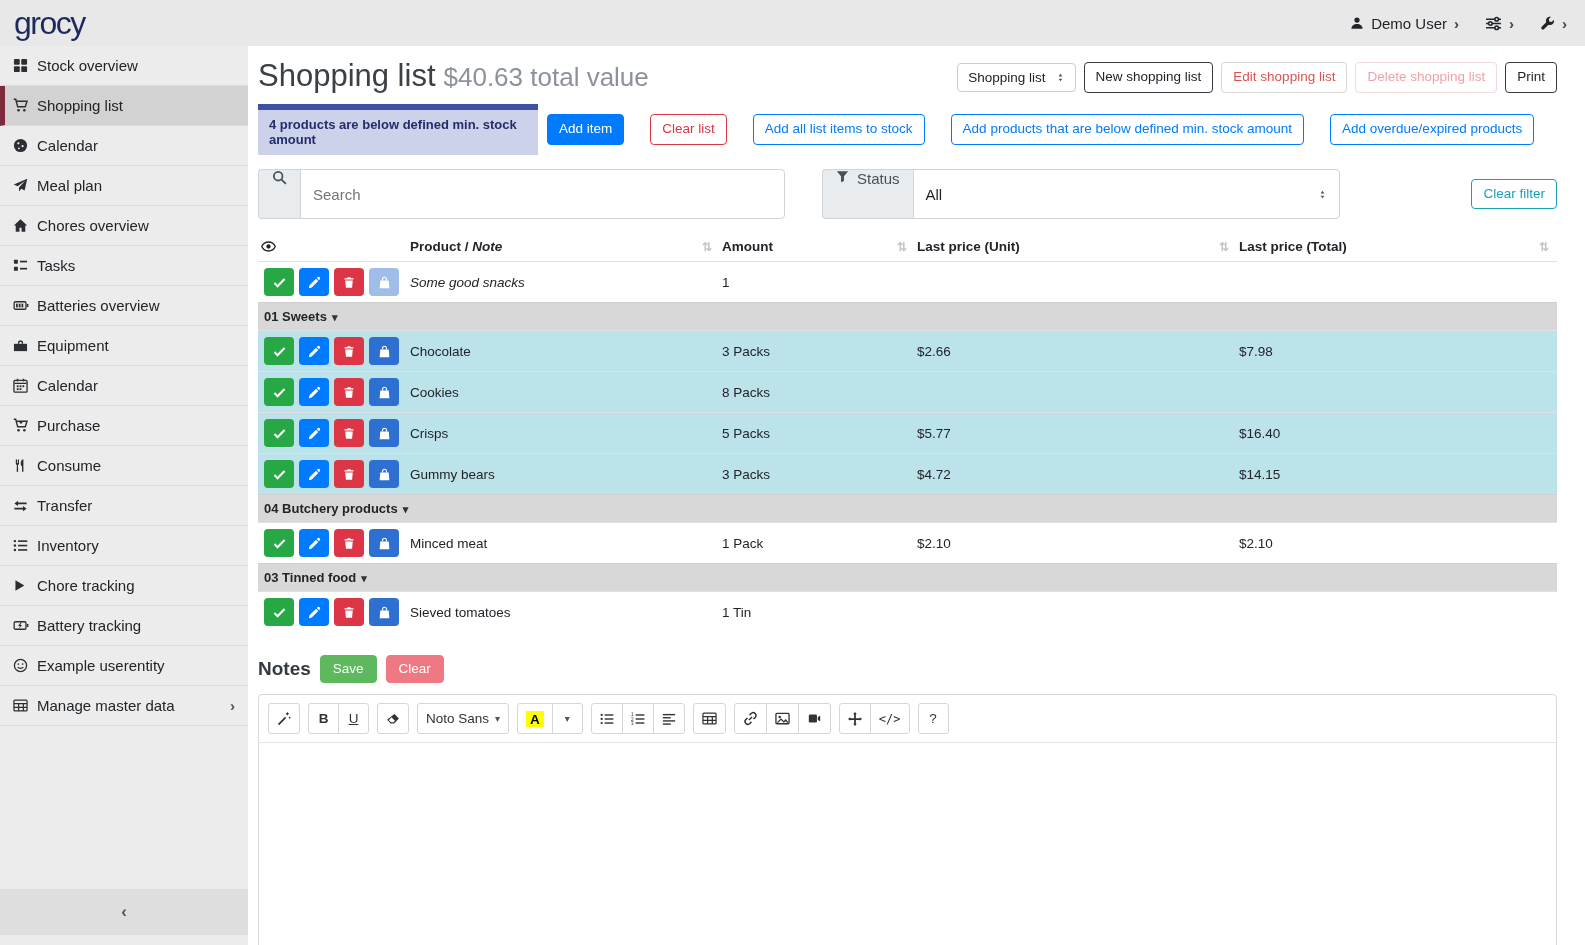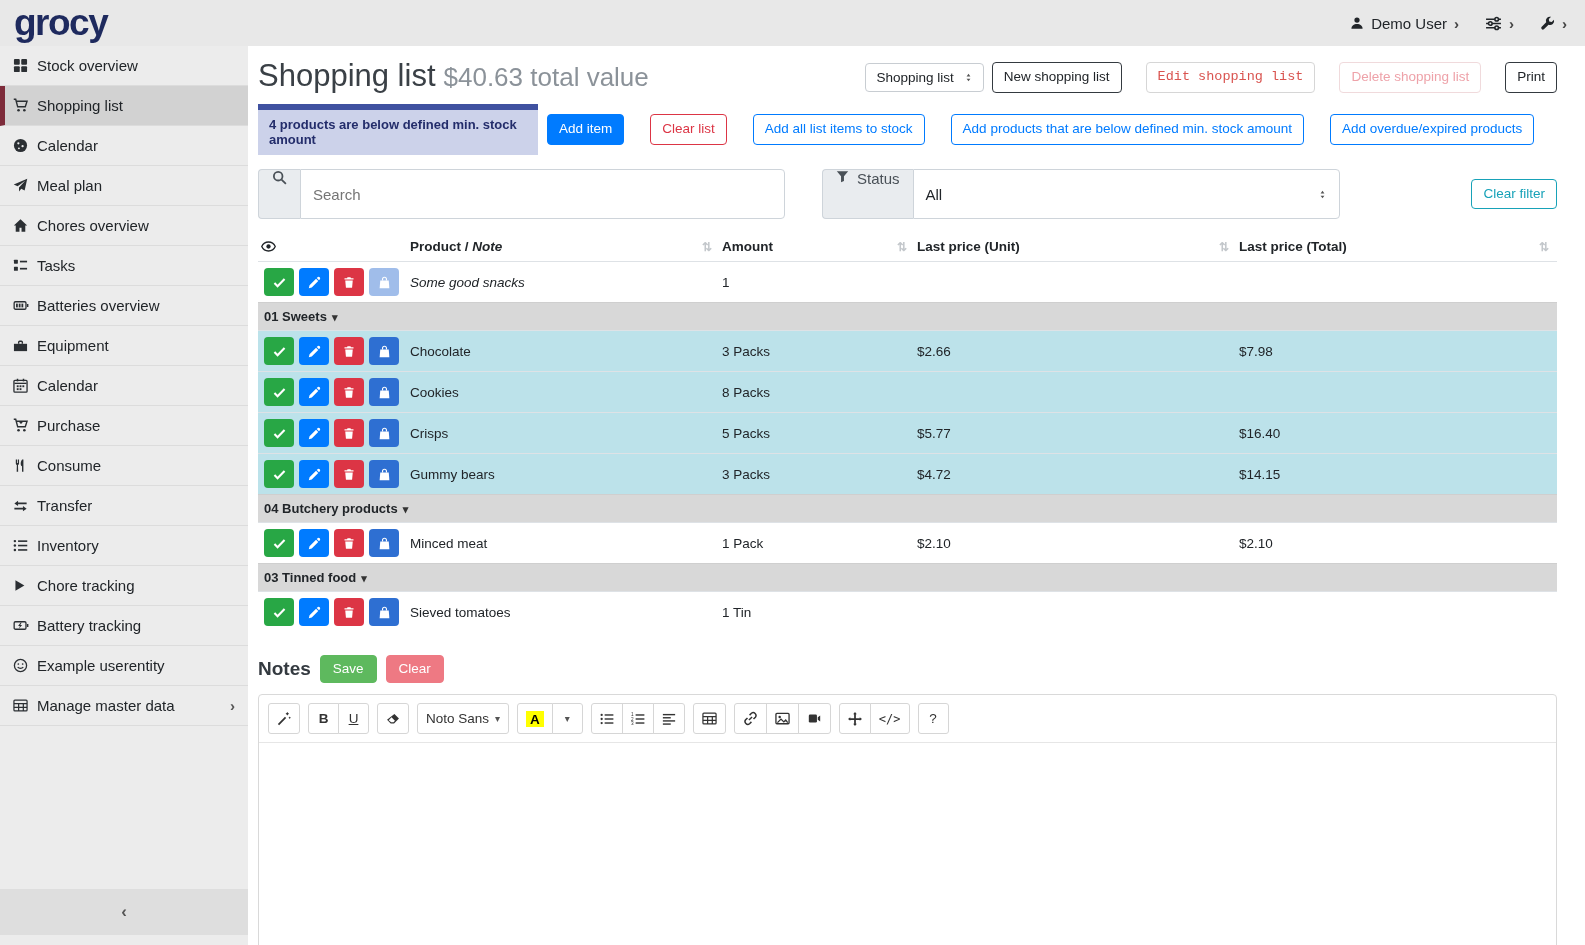--- a/index.html
+++ b/index.html
@@ -8,21 +8,21 @@
     width:1585px; height:945px; overflow:hidden;
     font-family:"Liberation Sans", sans-serif;
     font-size:14px; color:#212529; background:#fff;
   }
   
   .topbar {
     height:46px; background:#e8e8e8;
     display:flex; align-items:center; justify-content:space-between;
     padding:0 18px 0 14px;
   }
-  .logo { font-size:37px; font-weight:700; color:#1e2a5e; letter-spacing:-1.5px; cursor:pointer; }
+  .logo { font-size:32px; font-weight:400; color:#1e2a5e; letter-spacing:-1.5px; cursor:pointer; }
   .topbar-right { display:flex; align-items:center; gap:26px; }
   .tb-menu { display:flex; align-items:center; gap:7px; font-size:15px; color:#212529; cursor:pointer; }
   .tb-menu .ico { display:inline-flex; color:#212529; }
   .tb-menu .chev { color:#444; font-size:15px; font-weight:700; }
   
   .layout { display:flex; height:899px; }
   .sidebar { width:248px; background:#ececec; position:relative; flex-shrink:0; }
   .side-item {
     display:flex; align-items:center; height:40px; padding:0 13px;
     border-bottom:1px solid #dcdcdc; font-size:15px; color:#212529; cursor:pointer;
@@ -44,21 +44,21 @@
   .header-actions { display:flex; align-items:center; gap:8px; margin-top:10px; }
   .select-pill {
     display:flex; align-items:center; gap:10px; background:#fff;
     border:1px solid #c8cdd2; border-radius:4px; padding:6px 10px; font-size:13.5px; cursor:pointer;
   }
   .btn {
     font-family:inherit; border-radius:4px; padding:6px 11px; font-size:13.5px;
     border:1px solid transparent; background:#fff; cursor:pointer; white-space:nowrap; line-height:1.25;
   }
   .btn-outline-dark { border-color:#343a40; color:#212529; }
-  .btn-outline-danger-soft { border-color:#d6d6d6; color:#d9534f;font-family:Liberation Mono, monospace; }
+  .btn-outline-danger-soft { border-color:#d6d6d6; color:#d9534f; }
   .btn-outline-danger-disabled { border-color:#f0dadc; color:#eea2a9; }
   .btn-primary { background:#007bff; border-color:#007bff; color:#fff; }
   .btn-outline-danger { border-color:#dc3545; color:#dc3545; }
   .btn-outline-primary { border-color:#007bff; color:#007bff; }
   .btn-outline-info { border-color:#17a2b8; color:#17a2b8; }
   
   .action-row { display:flex; align-items:center; gap:9px; margin-top:10px; }
   .minstock-alert {
     width:280px; background:#ccd2ea; border-top:6px solid #3f51a0;
     color:#232d6b; font-weight:700; font-size:13px; padding:7px 11px 8px 11px; flex-shrink:0;
@@ -364,21 +364,21 @@
       <div class="header-actions">
         <div class="select-pill">
           <span>Shopping list</span>
           <span class="ico">
               <svg viewBox="0 0 16 16" width="9" height="13" fill="#555">
                 <path d="M8 1.2 11.4 6H4.6z"></path>
                 <path d="M8 14.8 4.6 10h6.8z"></path>
               </svg>
             </span>
         </div>
-        <span style="display: flex; gap: 24px;">
+        <span style="display: flex; gap: 8px;">
             <button class="btn btn-outline-dark">New shopping list</button>
             <button class="btn btn-outline-danger-soft">Edit shopping list</button>
             <button class="btn btn-outline-danger-disabled">Delete shopping list</button>
             <button class="btn btn-outline-dark">Print</button>
           </span>
       </div>
     </div>
 
     <div class="action-row">
       <div class="minstock-alert">

